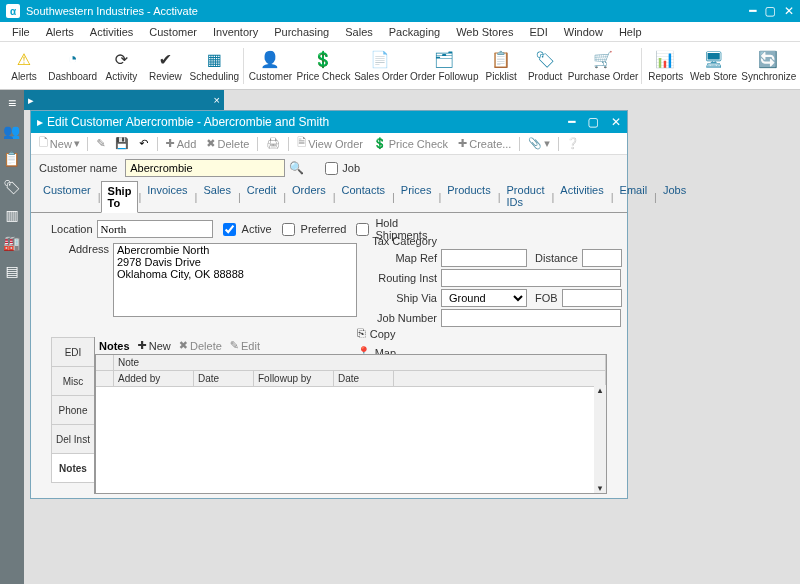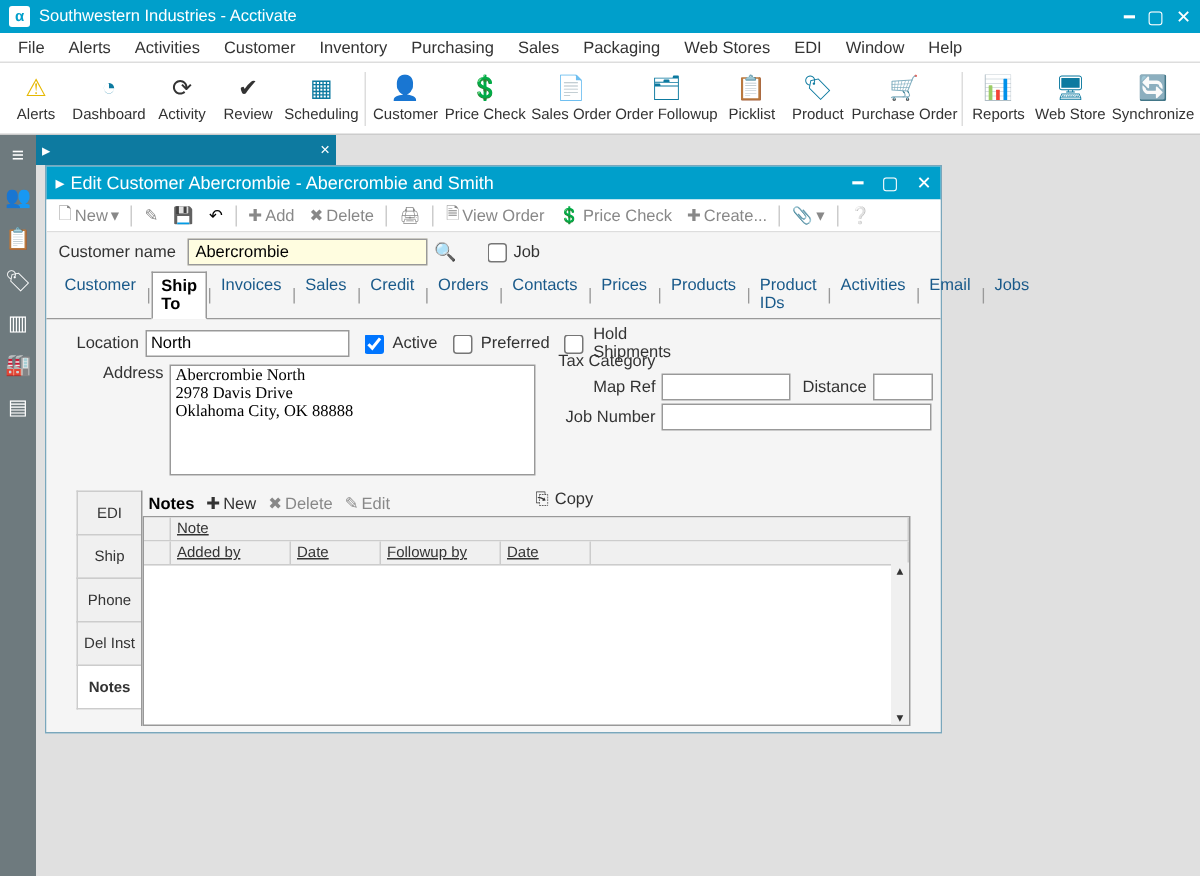--- a/index.html
+++ b/index.html
@@ -54,21 +54,21 @@
 .tabs .tab { padding: 3px 6px; font-size: 11px; cursor: pointer; border-right: 1px solid transparent; color: #1a5a8a; }
 .tabs .tab.active { font-weight: bold; color: #000; background: #fff; border: 1px solid #999; border-bottom: 1px solid #fff; margin-bottom: -1px; }
 .tabs .sep-pipe { color: #999; align-self: center; }
 
 
 .form-body { padding: 4px 20px; background: #f5f5f5; }
 .form-row { display: flex; align-items: center; margin-bottom: 2px; gap: 4px; }
 .form-row .lbl { width: 58px; text-align: right; font-size: 11px; }
 .form-row input[type=text], .form-row select, .form-row textarea { border: 1px solid #999; height: 18px; font-size: 11px; padding: 0 3px; background: #fff; }
 .form-row input[type=checkbox] { margin: 0 2px 0 6px; }
-textarea { resize: none; font-family: Liberation Serif, serif; }
+textarea { resize: none; font-family: Liberation Sans, sans-serif; }
 
 .two-col { display: flex; gap: 8px; }
 .col-left { width: 310px; }
 .col-right { flex: 1; }
 
 .action-links { position: absolute; left: 326px; top: 114px; display: flex; flex-direction: column; gap: 6px; font-size: 11px; }
 .action-links .link { display: flex; align-items: center; gap: 4px; cursor: pointer; color: #333; }
 
 .right-form .form-row .lbl { width: 68px; }
 .right-form input, .right-form select { width: 90px; }
@@ -77,21 +77,21 @@
 .side-tabs { display: flex; margin-top: 8px; }
 .side-tabs .vtabs { width: 44px; display: flex; flex-direction: column; border-right: 1px solid #999; }
 .side-tabs .vtab { height: 30px; display: flex; align-items: center; justify-content: center; font-size: 10px; cursor: pointer; border: 1px solid #ccc; border-right: none; background: #f0f0f0; margin-bottom: -1px; }
 .side-tabs .vtab.active { background: #fff; font-weight: bold; }
 .side-tabs .notes-panel { flex: 1; }
 
 .notes-toolbar { display: flex; align-items: center; gap: 8px; padding: 2px 4px; font-size: 11px; color: #888; }
 .notes-toolbar .active-tab { font-weight: bold; color: #000; }
 .notes-toolbar .nbtn { display: flex; align-items: center; gap: 2px; cursor: pointer; }
 
-.notes-grid { border: 1px solid #999; height: 140px; background: #fff; position: relative; text-decoration: underline; }
+.notes-grid { border: 1px solid #999; height: 140px; background: #fff; position: relative; }
 .notes-grid .header-row, .notes-grid .subheader-row { display: flex; background: #f0f0f0; border-bottom: 1px solid #ccc; }
 .notes-grid .cell { border-right: 1px solid #ccc; padding: 2px 4px; font-size: 10px; }
 .scrollbar-v { position: absolute; right: 0; top: 30px; width: 12px; bottom: 0; background: #f0f0f0; display: flex; flex-direction: column; justify-content: space-between; align-items: center; font-size: 9px; }
 </style>
 </head>
 <body>
 
 <div class="titlebar">
   <div class="logo">α</div>
   <div class="title">Southwestern Industries - Acctivate</div>
@@ -299,21 +299,21 @@
           <div class="tab">Email</div>
           <span class="sep-pipe">|</span>
           <div class="tab">Jobs</div>
         </div>
 
       <div class="form-body" style="position:relative">
         <div class="two-col">
           <div class="col-left">
             <div class="form-row">
               <span class="lbl">Location</span>
-              <input type="text" style="width: 136px;" value="North">
+              <input type="text" style="width: 116px; font-family: Liberation Serif, serif;" value="North">
               <input type="checkbox" checked="" style="">
                 <span>Active</span>
               <input type="checkbox" style="">
                 <span>Preferred</span>
               <input type="checkbox" style="">
                 <span>Hold Shipments</span>
             </div>
             <div class="form-row" style="align-items:flex-start">
               <span class="lbl">Address</span>
               <textarea style="width: 244px; height: 74px;" id="addr">Abercrombie North
@@ -326,20 +326,30 @@
             <div class="form-row">
               <span class="lbl">Tax Category</span>
             </div>
             <div class="form-row">
               <span class="lbl">Map Ref</span>
               <input type="text" style="width: 86px;">
               <span style="font-size:11px;margin-left:4px">Distance</span>
               <input type="text" style="width: 40px;">
             </div>
             <div class="form-row">
+              <span class="lbl">Routing Inst</span>
+              <input type="text" style="width: 180px;">
+            </div>
+            <div class="form-row">
+              <span class="lbl">Ship Via</span>
+              <select style="width:86px"><option>Ground</option></select>
+              <span style="font-size:11px;margin-left:4px">FOB</span>
+              <input type="text" style="width: 60px;">
+            </div>
+            <div class="form-row">
               <span class="lbl">Job Number</span>
               <input type="text" style="width: 180px;">
             </div>
           </div>
         </div>
 
         <div class="action-links">
           <div class="link">
               <span>⎘</span>
               <span>Copy</span>
@@ -350,21 +360,21 @@
             </div>
           <div class="link">
               <span>✎</span>
               <span>Edit</span>
             </div>
         </div>
 
         <div class="side-tabs">
           <div class="vtabs" id="vtabs">
               <div class="vtab">EDI</div>
-              <div class="vtab">Ship</div>
+              <div class="vtab">Misc</div>
               <div class="vtab">Phone</div>
               <div class="vtab">Del Inst</div>
               <div class="vtab active">Notes</div>
             </div>
           <div class="notes-panel">
             <div class="notes-toolbar">
               <span class="active-tab">Notes</span>
               <span class="nbtn" style="color:#333">
                   <span>✚</span>
                   <span>New</span>

